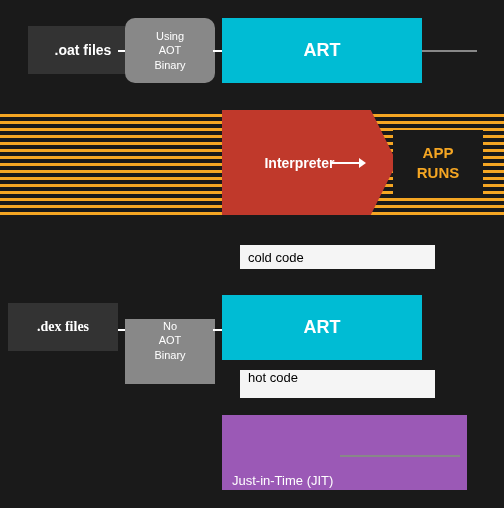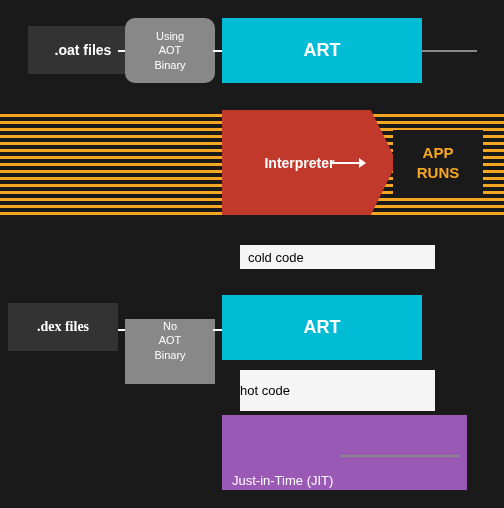--- a/index.html
+++ b/index.html
@@ -323,24 +323,25 @@
       border-top: 4px solid transparent;
       border-bottom: 4px solid transparent;
     }
 
     
     .hot-code-label {
       position: absolute;
       top: 370px;
       left: 240px;
       width: 195px;
-      height: 41px;
+      height: 28px;
       background: #f5f5f5;
       display: flex;
-      align-items: center;
+      align-items: flex-start;
+      padding-left: 8px;
       font-size: 13px;
       color: #000;
     }
 
     
     .jit-section {
       position: absolute;
       top: 415px;
       left: 222px;
       width: 245px;

